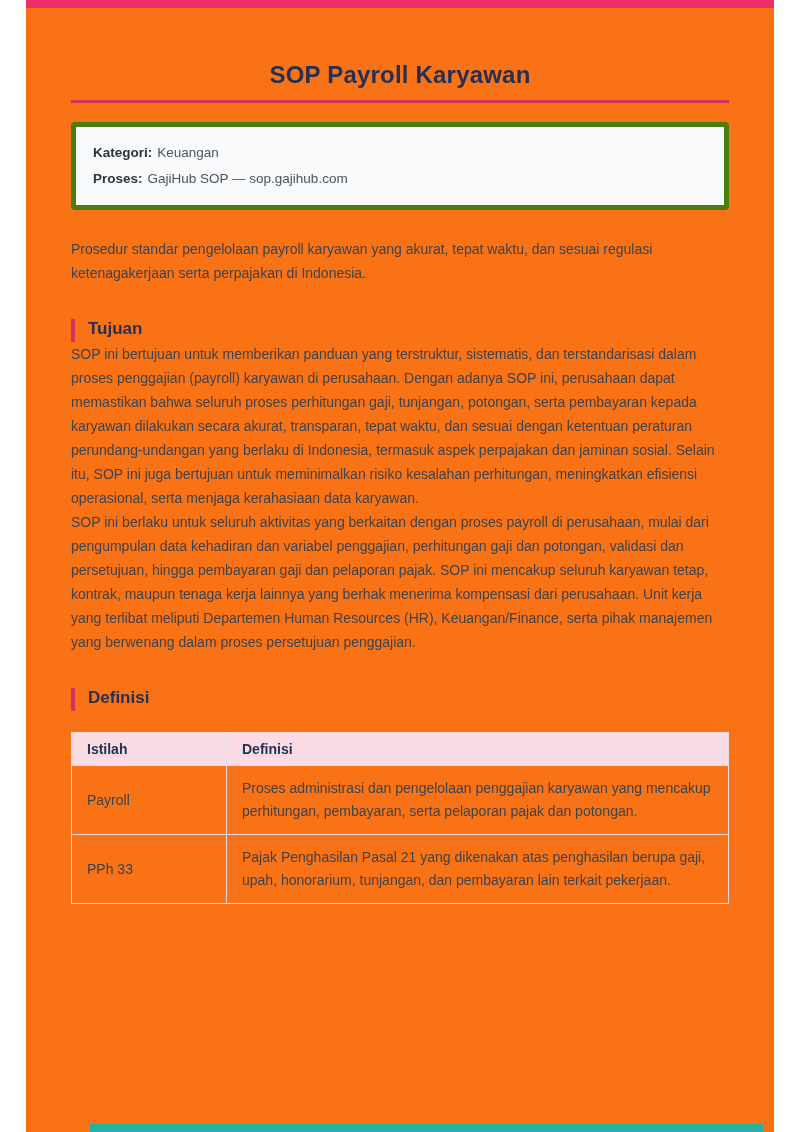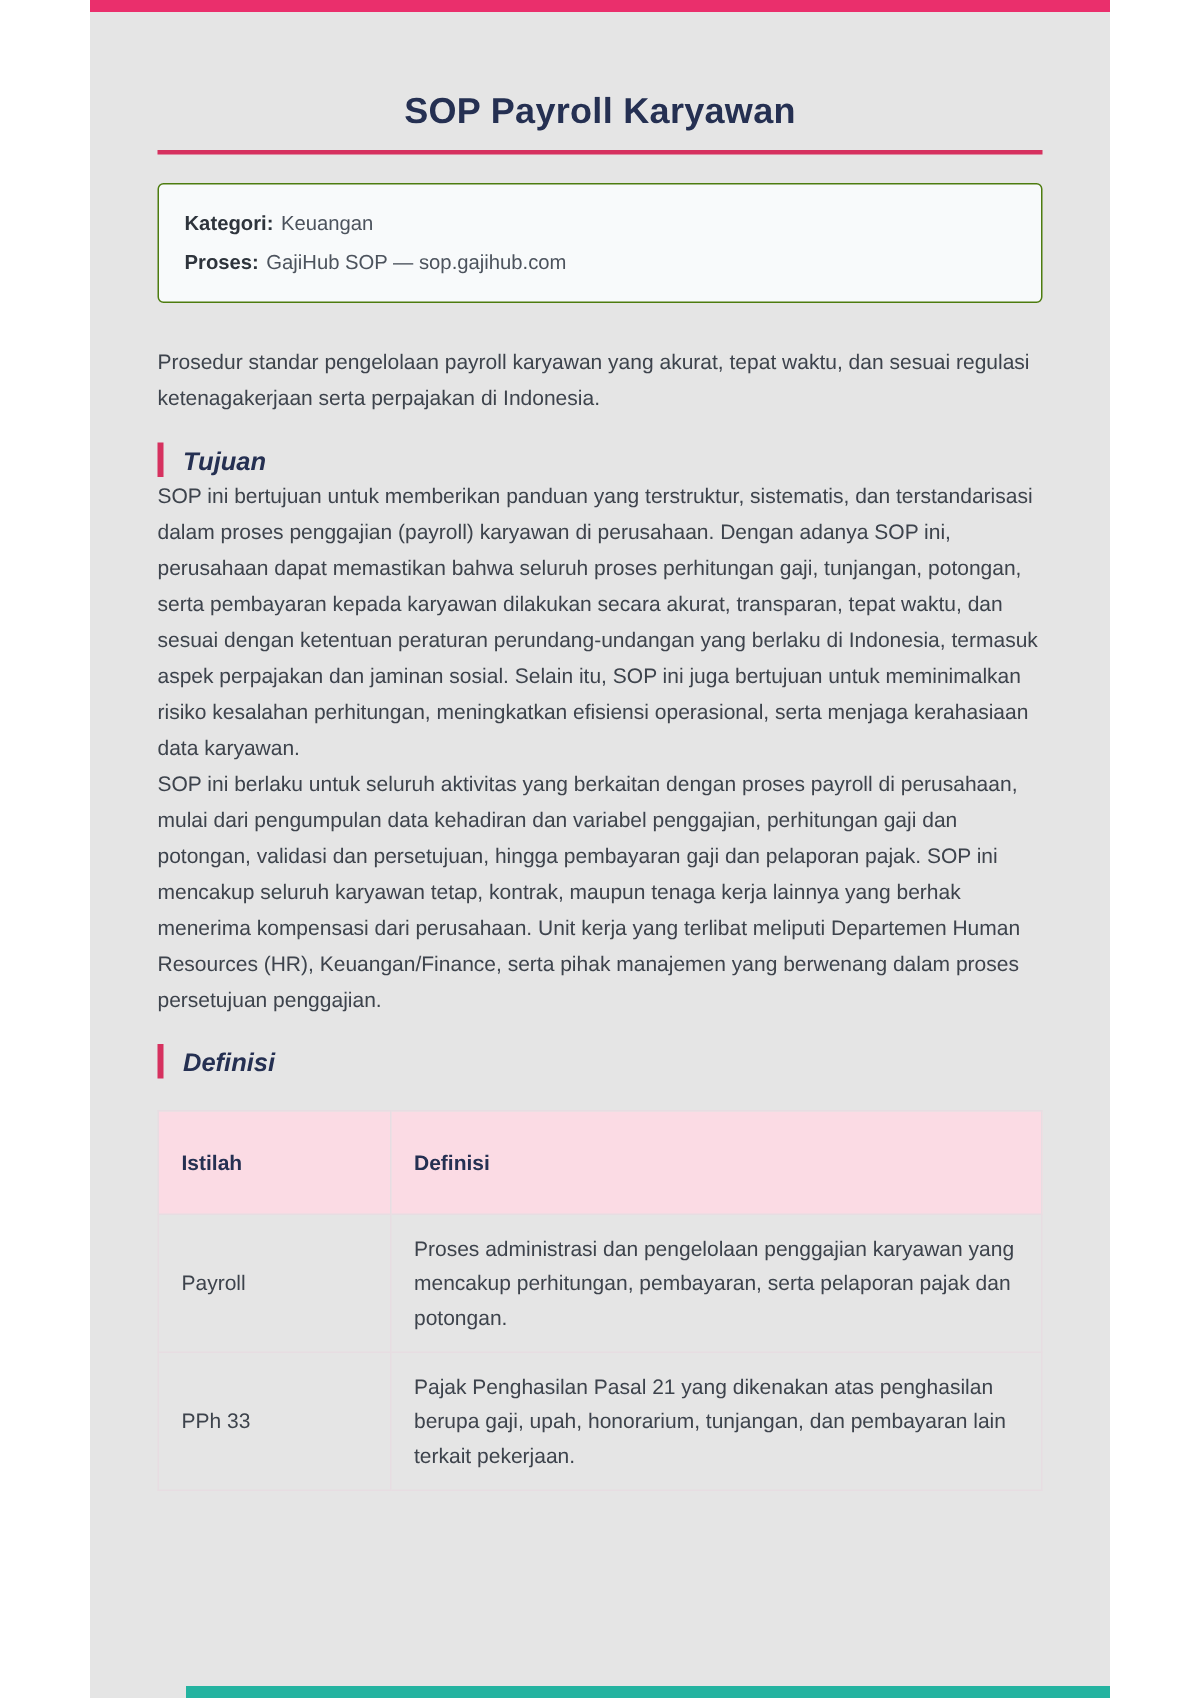--- a/index.html
+++ b/index.html
@@ -1,22 +1,22 @@
 <!DOCTYPE html>
 <html><head>
 <meta charset="utf-8">
 <style>
   * { margin: 0; padding: 0; box-sizing: border-box; }
   html, body { background: #ffffff; }
   body { font-family: "Liberation Sans", "DejaVu Sans", sans-serif; }
   .page {
     position: relative;
-    width: 680px;
+    width: 748px;
     height: 1132px;
-    background: #e5e5e5;
+    background: #f97316;
     overflow: hidden;
     margin: 0 auto;
   }
   .top-bar {
     position: absolute;
     top: 0; left: 0; right: 0;
     height: 8px;
     background: #ea2f6c;
   }
   .bottom-bar {
@@ -41,45 +41,44 @@
   }
   .title-rule {
     margin-top: 11px;
     height: 3px;
     background: #d6315f;
     border: none;
   }
   .meta-box {
     margin-top: 19px;
     background: #f8fafb;
-    border: 1px solid #4d7c0f;
+    border: 5px solid #4d7c0f;
     border-radius: 4px;
     padding: 13px 17px;
   }
   .meta-row {
     font-size: 13.5px;
     line-height: 26px;
     color: #4c535d;
   }
   .meta-label {
     font-weight: bold;
     color: #2e343c;
     margin-right: 5px;
   }
   .paragraph {
     font-size: 14px;
     line-height: 24px;
     color: #3d434c;
   }
   .intro { margin-top: 27px; }
   .section-heading {
-    margin-top: 18px;
+    margin-top: 34px;
     display: flex;
-    align-items: flex-end;
-    font-style: italic;
+    align-items: flex-start;
   }
   .heading-bar {
     width: 4px;
     height: 23px;
     background: #d6315f;
     margin-right: 13px;
     flex: 0 0 auto;
   }
   .section-title {
     font-size: 17px;
@@ -96,21 +95,21 @@
   .def-table th, .def-table td {
     border: 1px solid #e7dde2;
     text-align: left;
     vertical-align: middle;
   }
   .def-table th {
     background: #fbdbe4;
     color: #253052;
     font-size: 14px;
     font-weight: bold;
-    padding: 26px 15px;
+    padding: 8px 15px;
   }
   .def-table td {
     font-size: 14px;
     line-height: 23px;
     color: #3d434c;
     padding: 11px 15px;
   }
   .col-term { width: 155px; }
 </style>
 </head>

